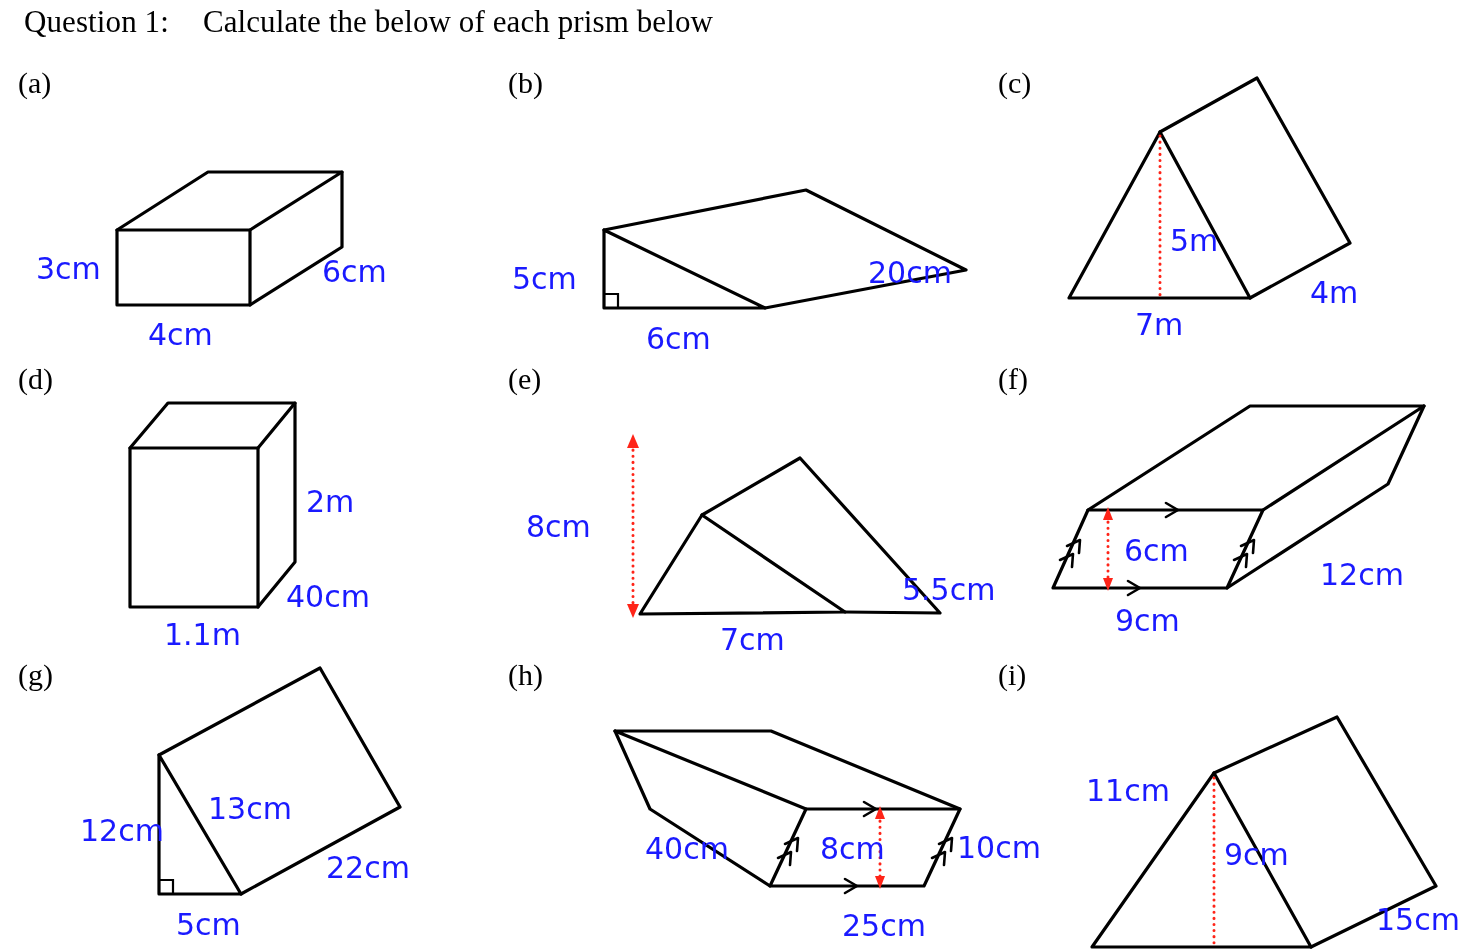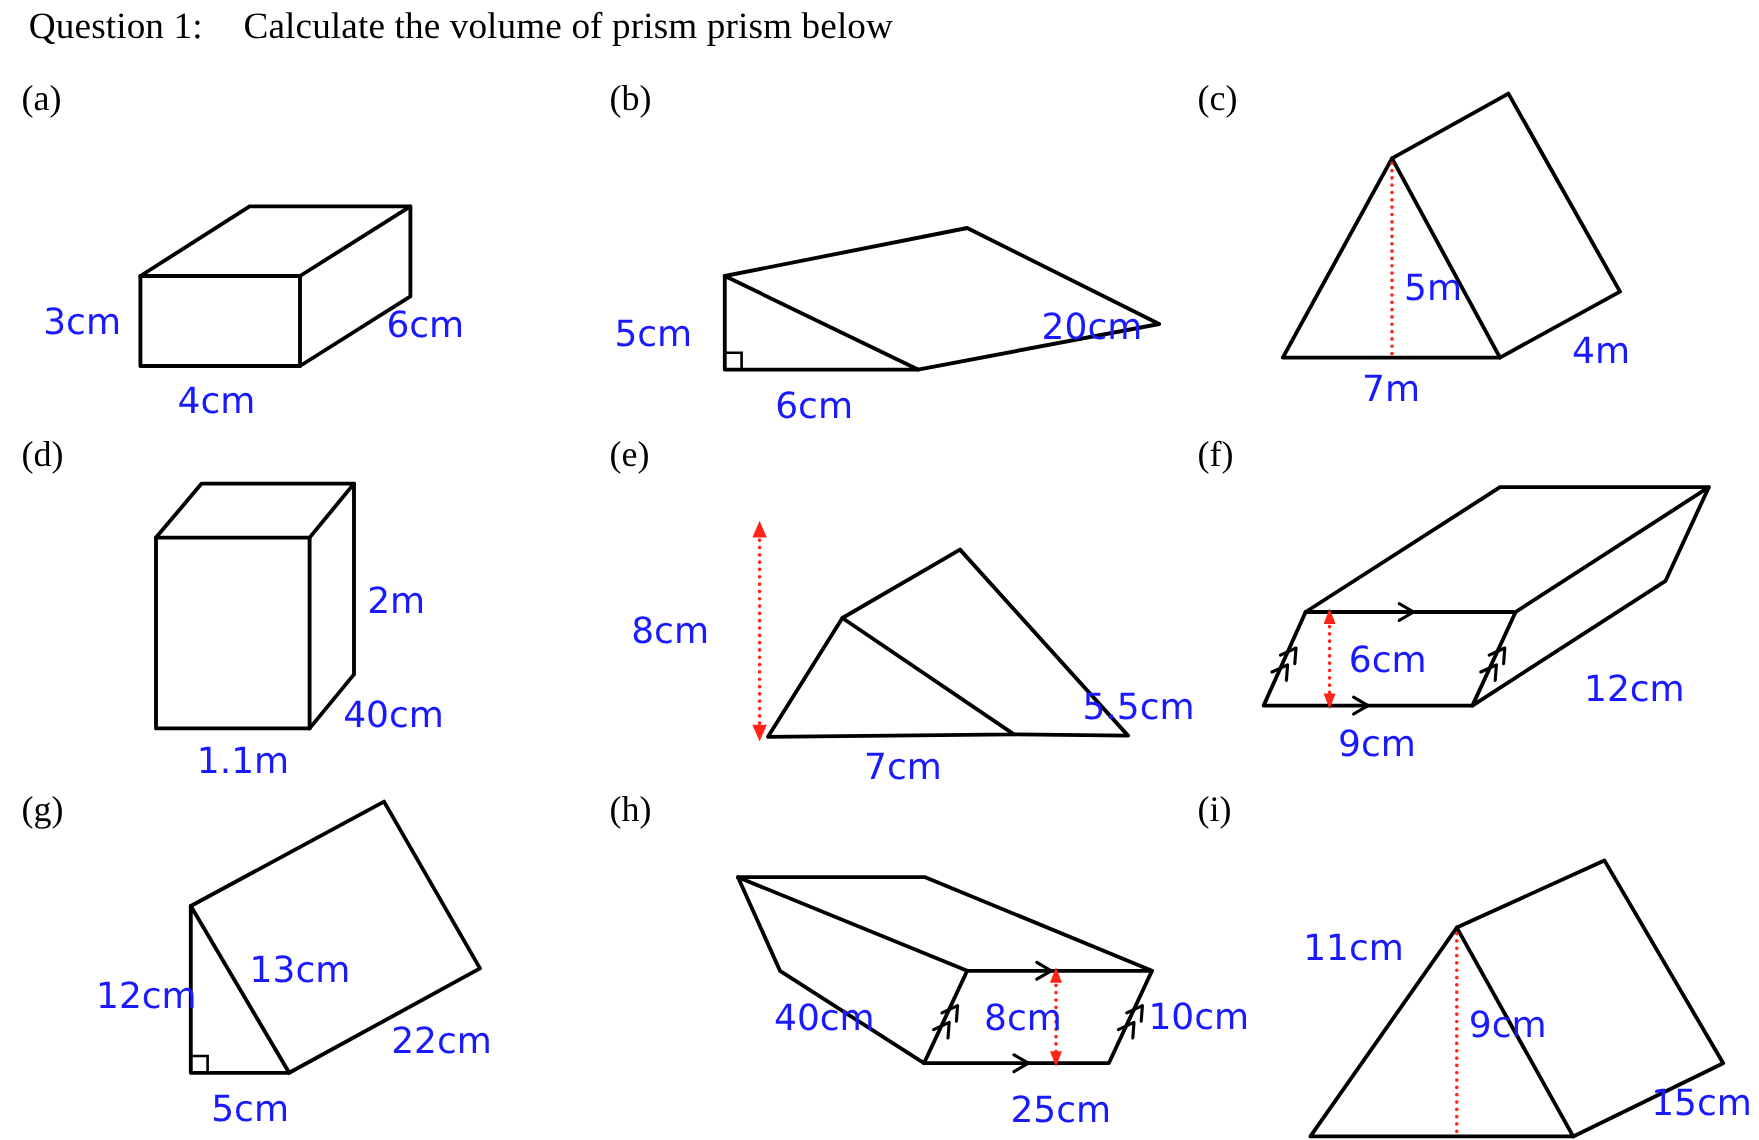--- a/index.html
+++ b/index.html
@@ -105,21 +105,21 @@
     font-weight: 400;
     dominant-baseline: middle;
   }
 </style>
 </head>
 <body>
 
 <div id="worksheet">
 
   <div class="question-header">
-    <span class="q-num">Question 1:</span><span>Calculate the volume of prism prism below</span>
+    <span class="q-num">Question 1:</span><span>Calculate the below of each prism below</span>
   </div>
 
   <div class="grid">
 
     <div class="cell" style="left:0px; top:0px;">
       <span class="cell-label">(a)</span>
       <div class="diagram">
         <svg width="490" height="296" viewBox="0 0 490 296">
           <polygon class="face" points="117,168 250,168 250,243 117,243"></polygon>
           <polygon class="face" points="117,168 208,110 342,110 250,168"></polygon>

